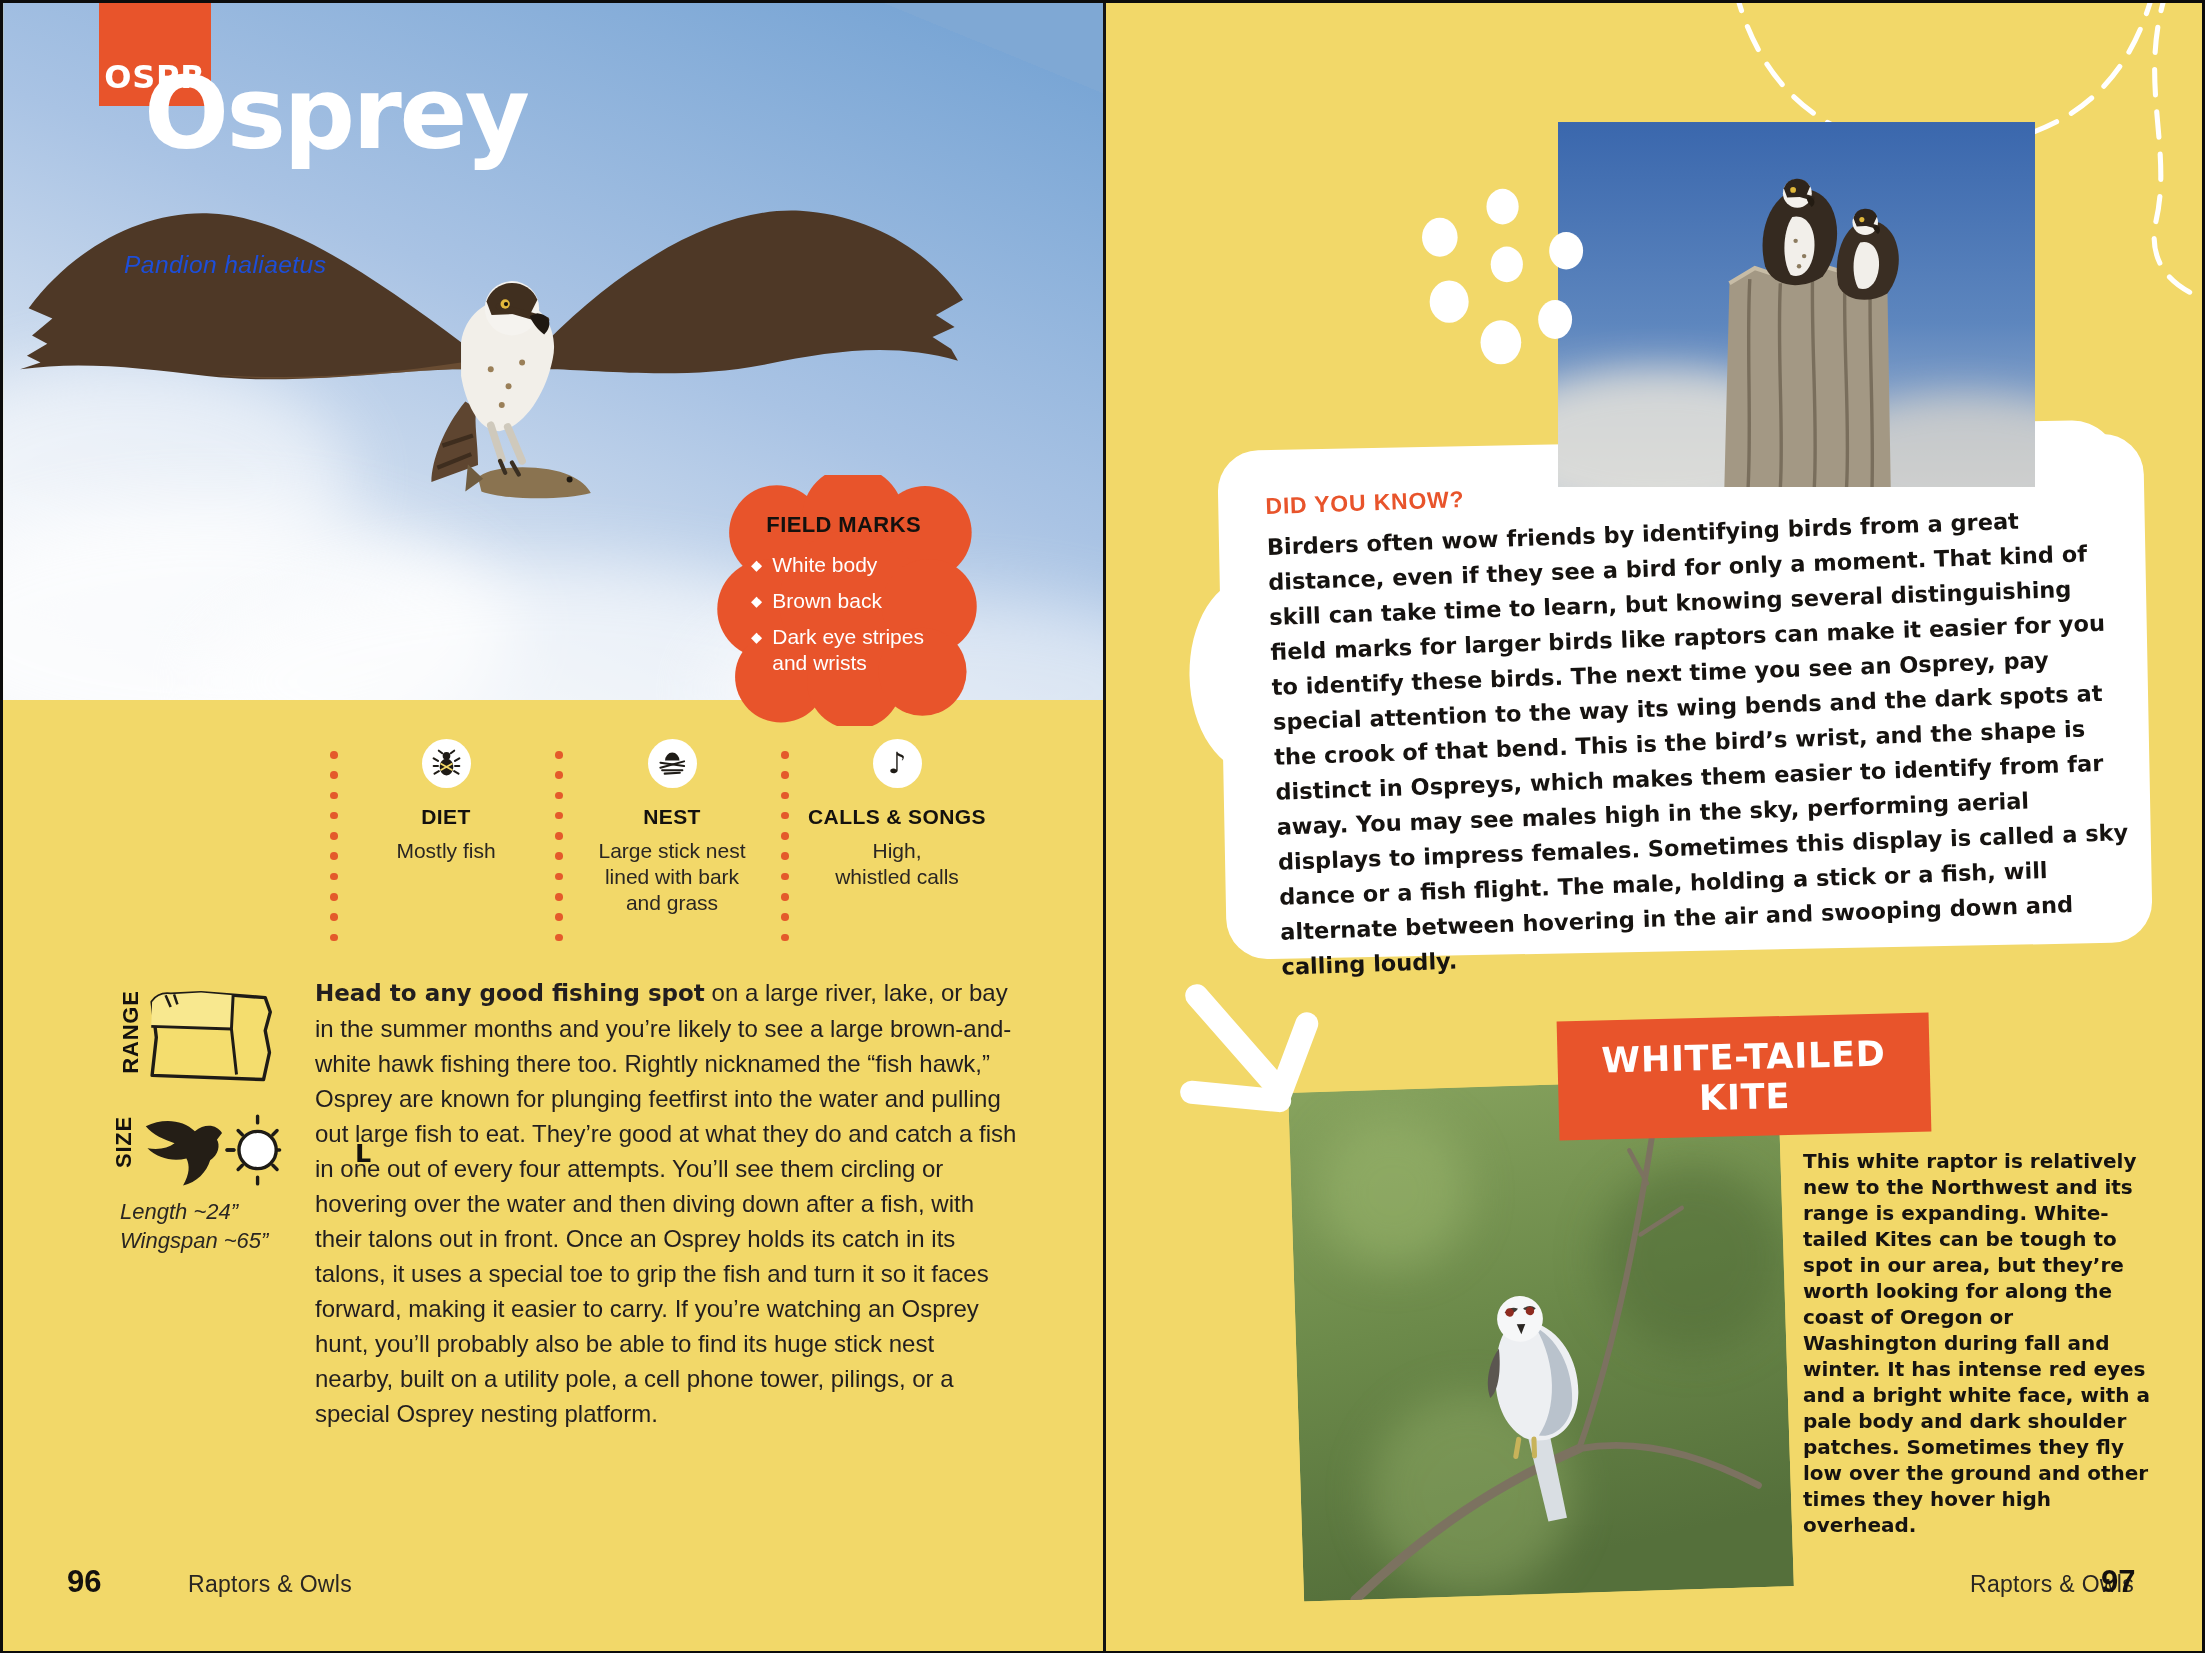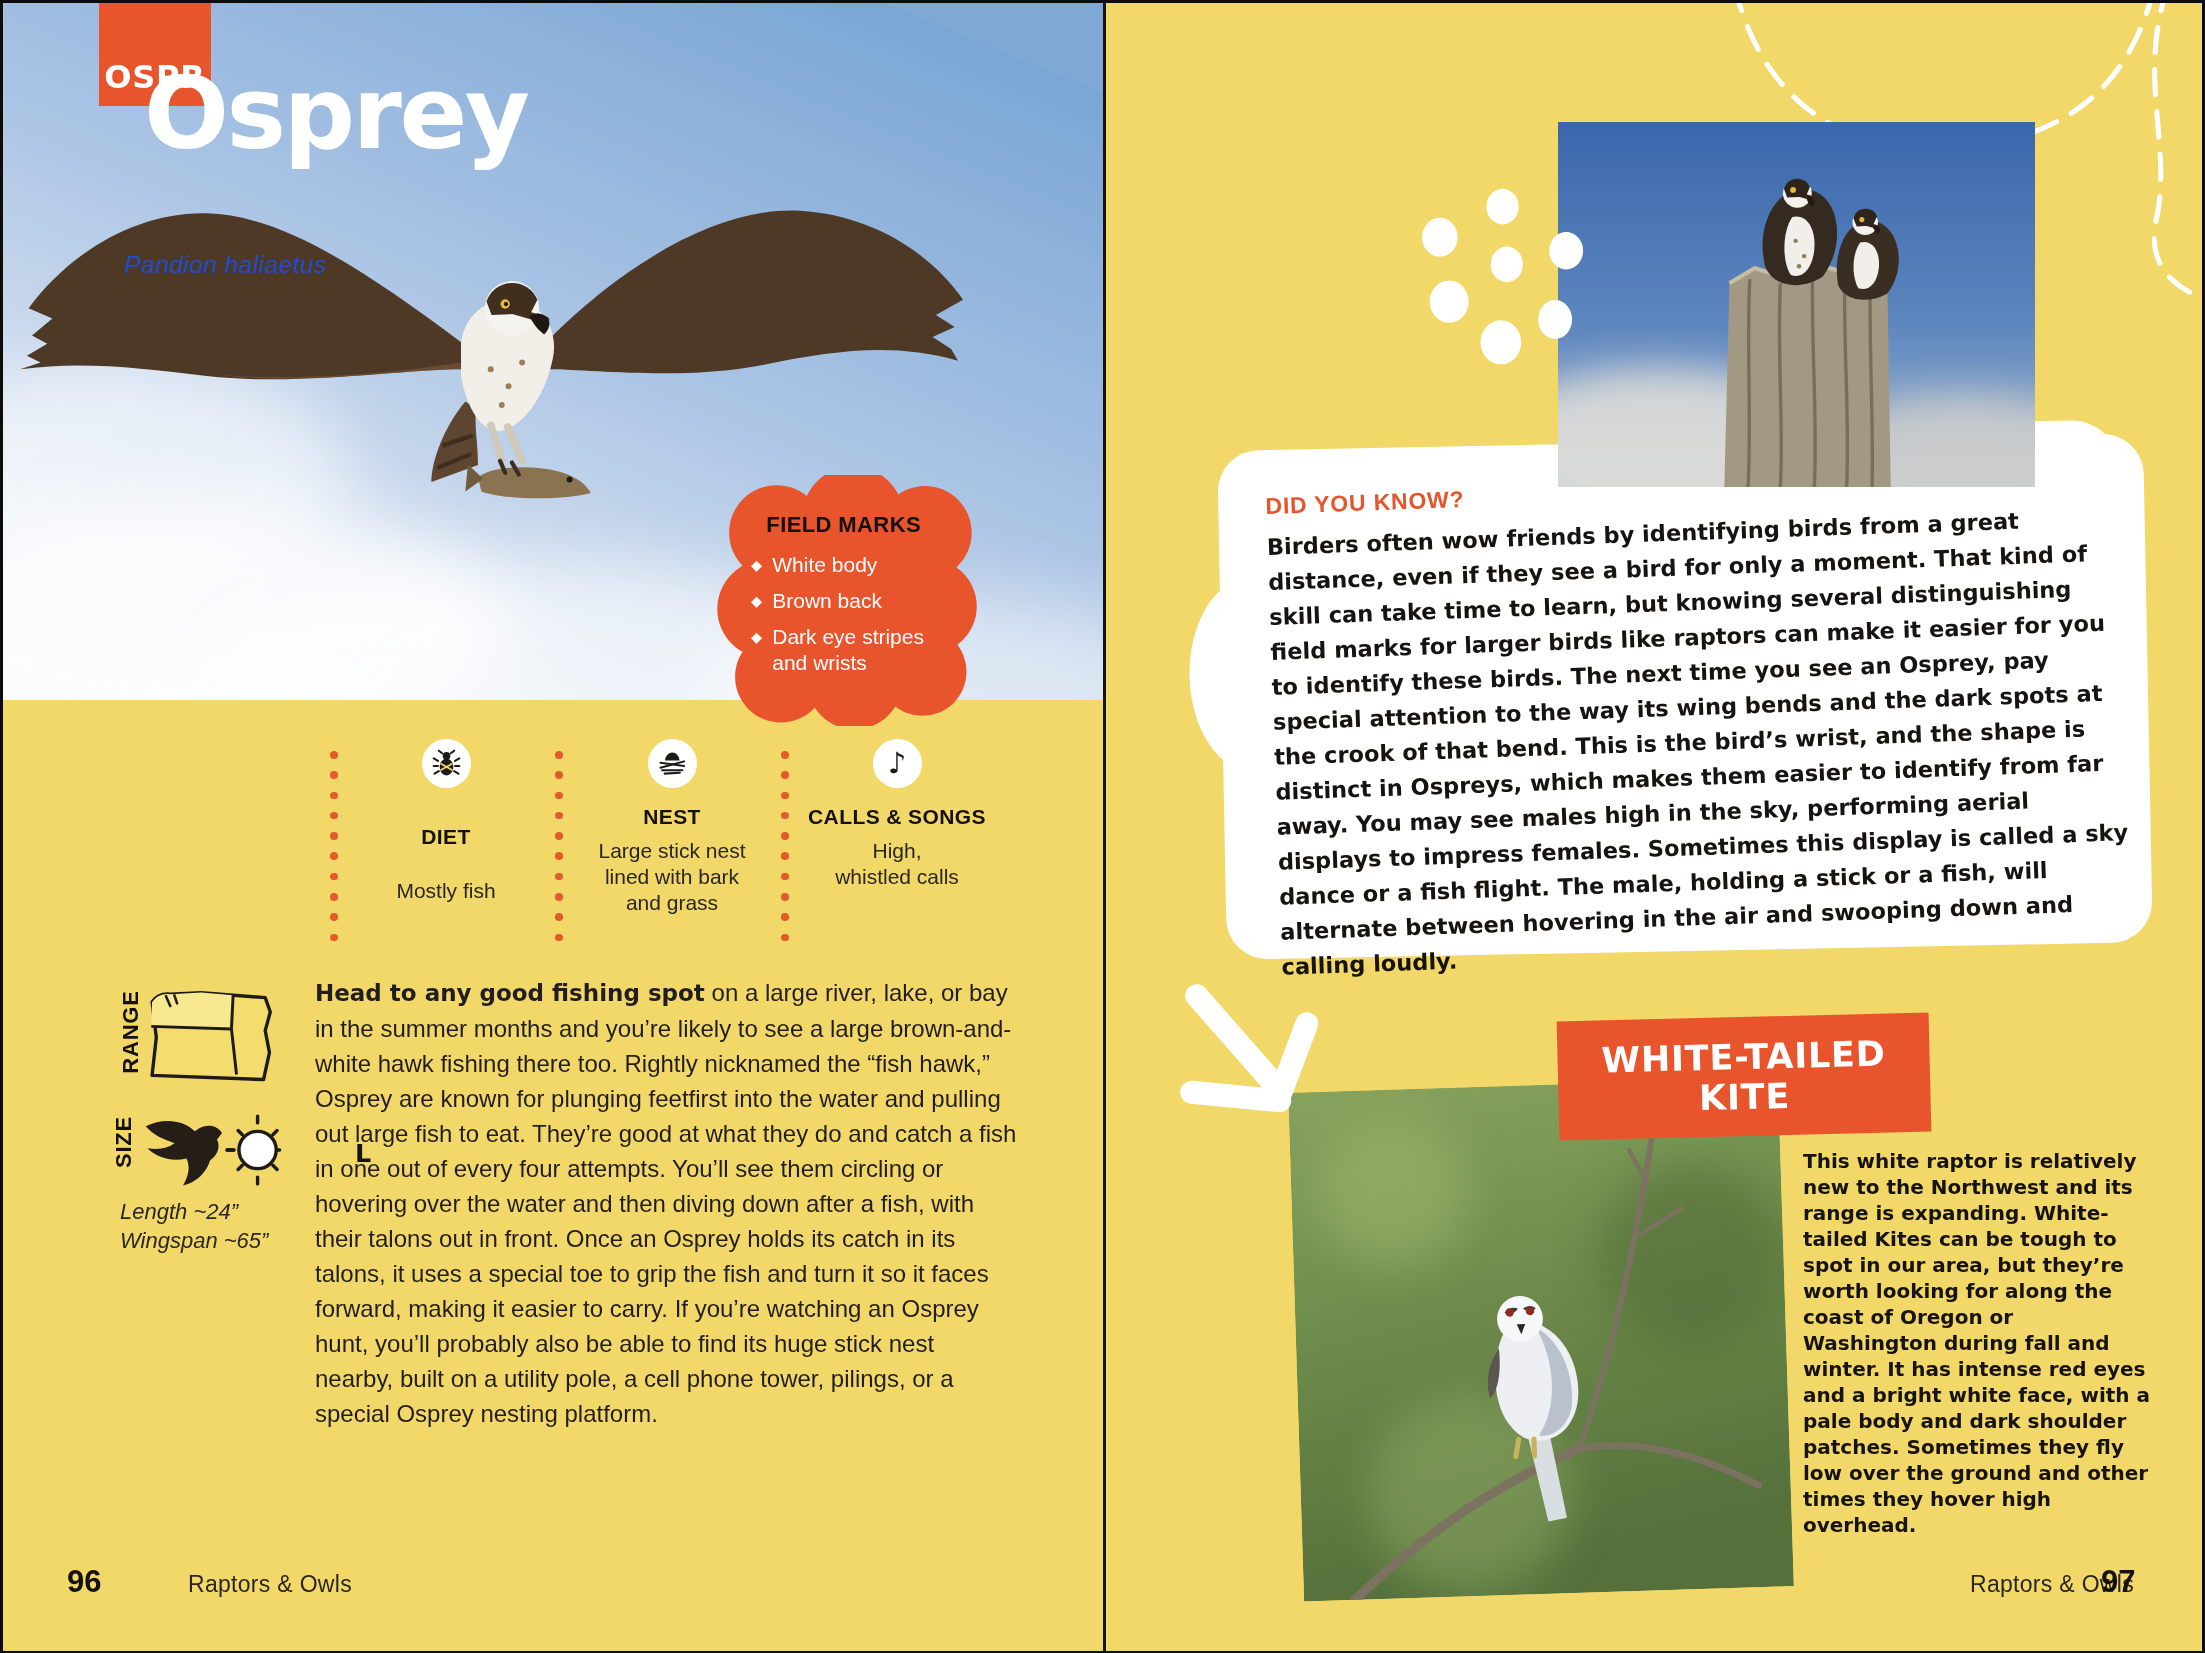--- a/index.html
+++ b/index.html
@@ -173,21 +173,21 @@
       <i></i>
       <i></i>
       <i></i>
       <i></i>
       <i></i>
       <i></i>
       <i></i>
       <i></i>
   </div>
 
-  <div class="abs info-col" style="left:341px;top:736px;gap:20px;">
+  <div class="abs info-col" style="left:341px;top:736px;">
     <div class="info-circle">
       <svg width="29" height="29" viewBox="0 0 34 34">
         <g stroke="#1e1b16" stroke-width="2.4" stroke-linecap="round" fill="none">
           <path d="M12,5 L8,2 M22,5 L26,2"></path>
           <path d="M7,14 L2,11 M7,20 L2,20 M8,26 L3,29 M27,14 L32,11 M27,20 L32,20 M26,26 L31,29"></path>
         </g>
         <circle cx="17" cy="8" r="4.5" fill="#1e1b16"></circle>
         <ellipse cx="17" cy="21" rx="8" ry="10" fill="#1e1b16"></ellipse>
         <path d="M10,17 L24,25 M24,17 L10,25" stroke="#f2d869" stroke-width="2"></path>
       </svg>

